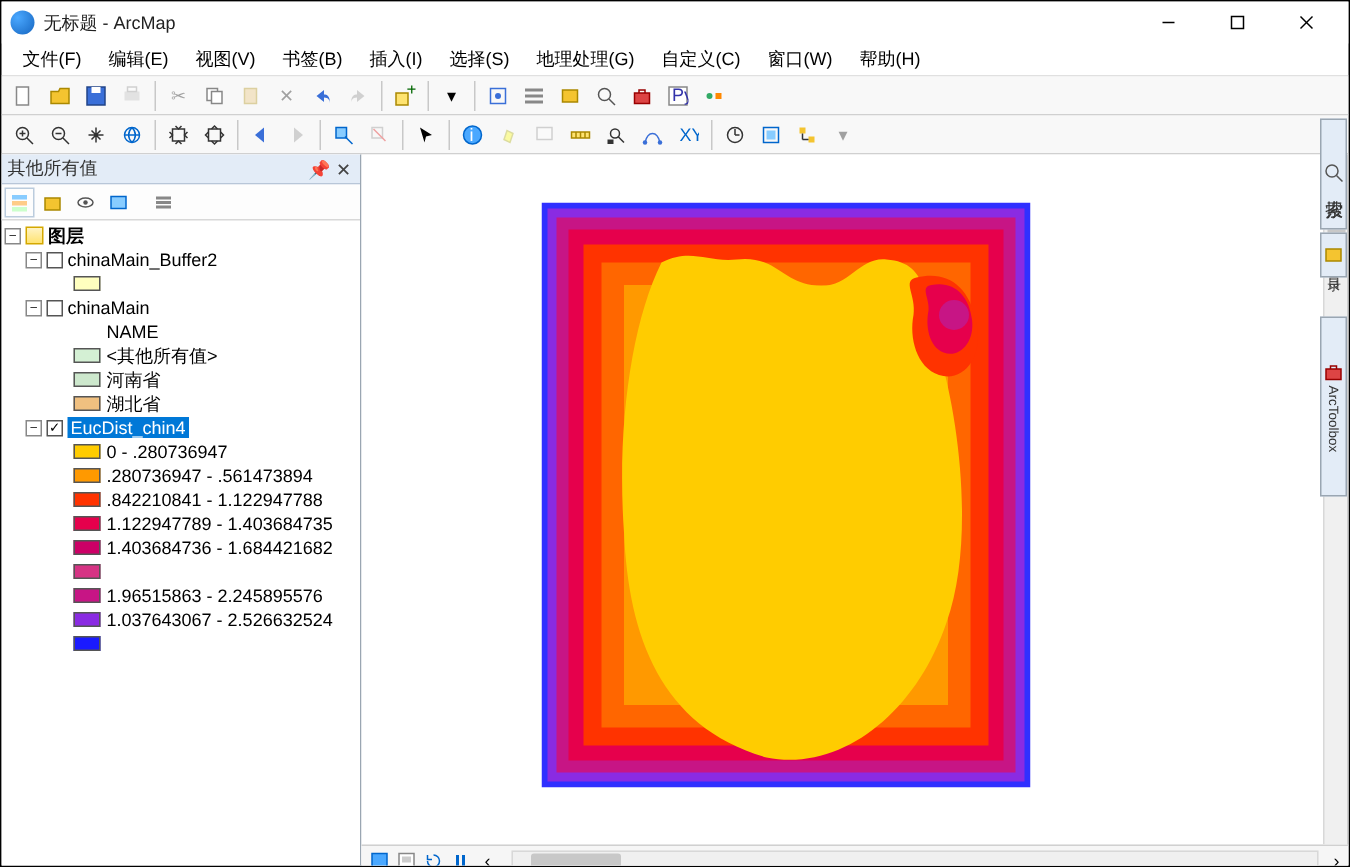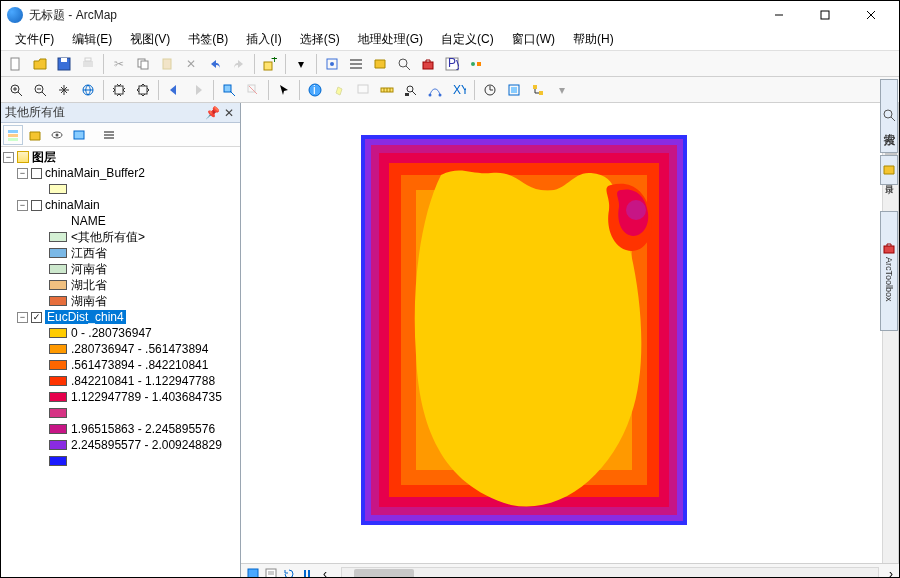--- a/index.html
+++ b/index.html
@@ -396,84 +396,74 @@
         <span class="ind" style="width:68px"></span>
         <span>NAME</span>
       </div>
       <div class="tree-row">
         <span class="ind" style="width:46px"></span>
         <span class="swatch" style="background:#d4f0d4"></span>
         <span>&lt;其他所有值&gt;</span>
       </div>
       <div class="tree-row">
           <span class="ind" style="width:46px"></span>
-          <span class="swatch" style="background:#7ab8e6"></span>
-          <span>江西省</span>
-        </div>
-      <div class="tree-row">
-          <span class="ind" style="width:46px"></span>
           <span class="swatch" style="background:#cde8cd"></span>
           <span>河南省</span>
         </div>
       <div class="tree-row">
           <span class="ind" style="width:46px"></span>
           <span class="swatch" style="background:#f0c080"></span>
           <span>湖北省</span>
         </div>
-      <div class="tree-row">
-          <span class="ind" style="width:46px"></span>
-          <span class="swatch" style="background:#e66e3c"></span>
-          <span>湖南省</span>
-        </div>
 
       <div class="tree-row">
         <span class="ind" style="width:14px"></span>
         <span class="tree-toggle">−</span>
         <span class="chk">✓</span>
         <span class="selected">EucDist_chin4</span>
       </div>
       <div id="eucdist-classes">
           <div class="tree-row">
             <span class="ind" style="width:46px"></span>
             <span class="swatch" style="background:#ffcc00"></span>
             <span>0 - .280736947</span>
           </div>
           <div class="tree-row">
             <span class="ind" style="width:46px"></span>
             <span class="swatch" style="background:#ff9900"></span>
             <span>.280736947 - .561473894</span>
           </div>
           <div class="tree-row">
             <span class="ind" style="width:46px"></span>
-            <span class="swatch" style="background:#ff6600"></span>
-            <span>.561473894 - .842210841</span>
-          </div>
-          <div class="tree-row">
-            <span class="ind" style="width:46px"></span>
             <span class="swatch" style="background:#ff3300"></span>
             <span>.842210841 - 1.122947788</span>
           </div>
           <div class="tree-row">
             <span class="ind" style="width:46px"></span>
             <span class="swatch" style="background:#e6004c"></span>
             <span>1.122947789 - 1.403684735</span>
           </div>
           <div class="tree-row">
             <span class="ind" style="width:46px"></span>
+            <span class="swatch" style="background:#cc0066"></span>
+            <span>1.403684736 - 1.684421682</span>
+          </div>
+          <div class="tree-row">
+            <span class="ind" style="width:46px"></span>
             <span class="swatch" style="background:#d63384"></span>
           </div>
           <div class="tree-row">
             <span class="ind" style="width:46px"></span>
             <span class="swatch" style="background:#c71585"></span>
             <span>1.96515863 - 2.245895576</span>
           </div>
           <div class="tree-row">
             <span class="ind" style="width:46px"></span>
             <span class="swatch" style="background:#8a2be2"></span>
-            <span>2.245895577 - 2.009248829</span>
+            <span>1.037643067 - 2.526632524</span>
           </div>
           <div class="tree-row">
             <span class="ind" style="width:46px"></span>
             <span class="swatch" style="background:#1a1aff"></span>
           </div>
         </div>
     </div>
   </div>
 
   <div class="canvas-area">

